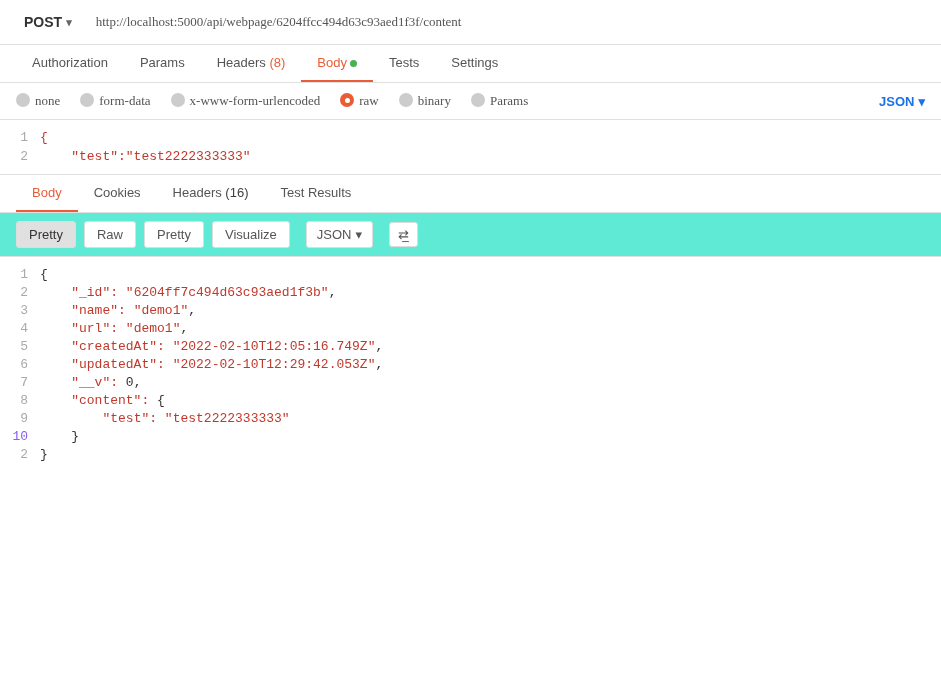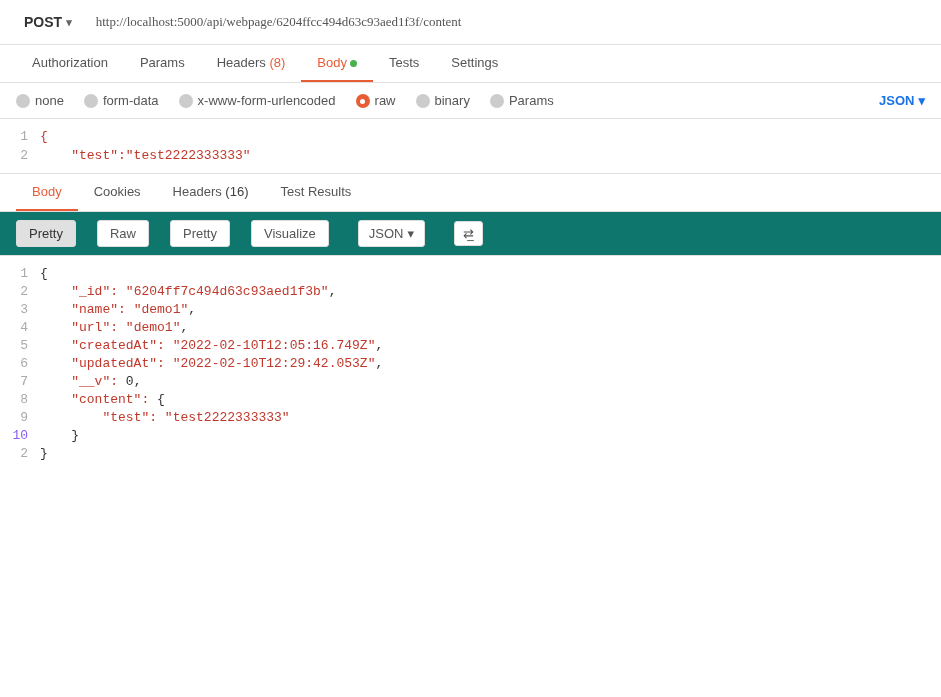--- a/index.html
+++ b/index.html
@@ -81,25 +81,26 @@
     
     .body-types {
       display: flex;
       align-items: center;
       padding: 10px 16px;
       gap: 20px;
       border-bottom: 1px solid #e0e0e0;
     }
     .radio-option {
       display: flex;
-      align-items: flex-end;
+      align-items: flex-start;
       gap: 5px;
       cursor: pointer;
       color: #555;
       font-size: 13px;
+      font-family: Liberation Serif, serif;
     }
     .radio-circle {
       width: 14px;
       height: 14px;
       border-radius: 50%;
       border: 2px solid #aaa;
       background: #fff;
       display: flex;
       align-items: center;
       justify-content: center;
@@ -179,23 +180,23 @@
     }
     .resp-tab .badge {
       color: #404040;
     }
 
     
     .view-toolbar {
       display: flex;
       align-items: center;
       padding: 8px 16px;
-      gap: 21px;
-      border-bottom: 1px solid #e0e0e0;
-      background: #0f766e;
+      gap: 8px;
+      border-bottom: 1px solid #e0e0e0;
+      background: #5eead4;
     }
     .view-btn {
       padding: 5px 12px;
       border: 1px solid #ddd;
       border-radius: 3px;
       cursor: pointer;
       font-size: 13px;
       color: #555;
       background: #fff;
     }

